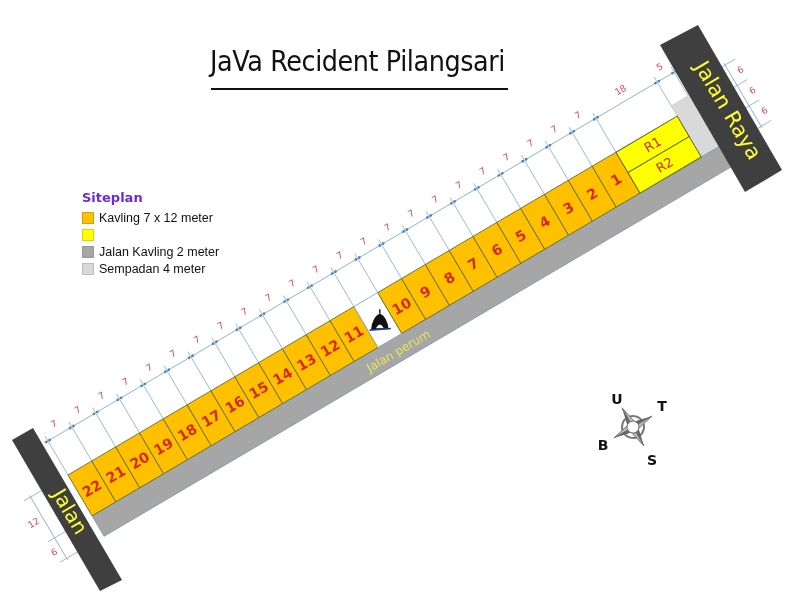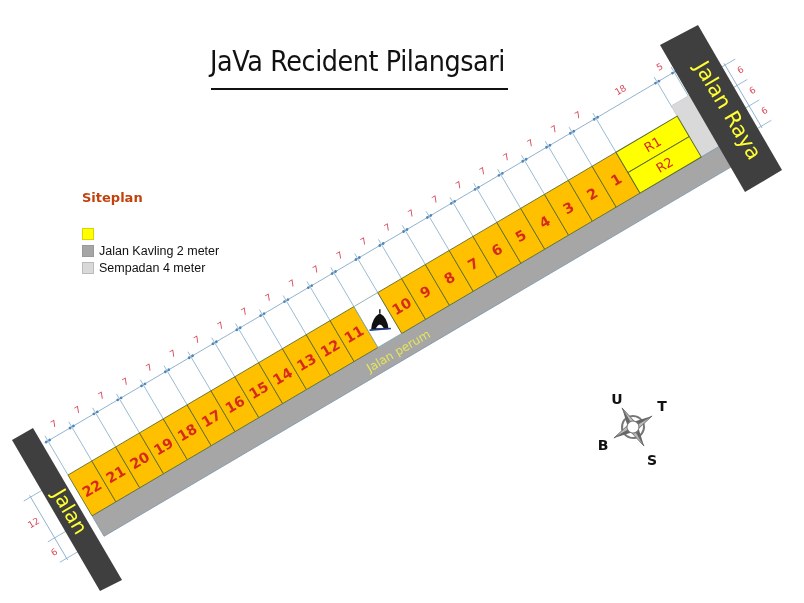--- a/index.html
+++ b/index.html
@@ -1,33 +1,37 @@
 <!DOCTYPE html>
 <html><head>
 <meta charset="utf-8">
 <style>
   html,body{margin:0;padding:0;background:#ffffff;}
   #stage{position:relative;width:804px;height:603px;overflow:hidden;background:#ffffff;font-family:"DejaVu Sans","Liberation Sans",sans-serif;}
   #title{position:absolute;left:210px;top:44px;width:300px;text-align:center;font-family:"DejaVu Sans","Liberation Sans",sans-serif;font-size:29px;color:#111;letter-spacing:-0.5px;white-space:nowrap;transform:scaleX(0.88);transform-origin:left top;}
   #title-underline{position:absolute;left:211px;top:88px;width:297px;height:2px;background:#111;}
   #legend{position:absolute;left:82px;top:190px;}
-  #legend .lg-title{font-family:"DejaVu Sans","Liberation Sans",sans-serif;font-weight:bold;font-size:13px;color:#c2410c;margin-bottom:20px;}
+  #legend .lg-title{font-family:"DejaVu Sans","Liberation Sans",sans-serif;font-weight:bold;font-size:13px;color:#6d28d9;margin-bottom:4px;}
   #legend .lg-item{display:flex;align-items:center;height:17px;font-family:"Liberation Sans","DejaVu Sans",sans-serif;font-size:12.5px;color:#111;}
   #legend .sw{width:12px;height:12px;margin-right:5px;box-sizing:border-box;}
   svg{position:absolute;left:0;top:0;}
 </style>
 </head>
 <body>
 
 <div id="stage">
   <div id="title">JaVa Recident Pilangsari</div>
   <div id="title-underline"></div>
 
   <div id="legend">
     <div class="lg-title">Siteplan</div>
+    <div class="lg-item">
+      <span class="sw" style="background:#FFC000;border:1px solid #d9a100"></span>
+      <span>Kavling 7 x 12 meter</span>
+    </div>
     <div class="lg-item">
       <span class="sw" style="background:#FFFF00;border:1px solid #d8d800"></span>
     </div>
     <div class="lg-item">
       <span class="sw" style="background:#A6A6A6;border:1px solid #999"></span>
       <span>Jalan Kavling 2 meter</span>
     </div>
     <div class="lg-item">
       <span class="sw" style="background:#D9D9D9;border:1px solid #bbb"></span>
       <span>Sempadan 4 meter</span>

